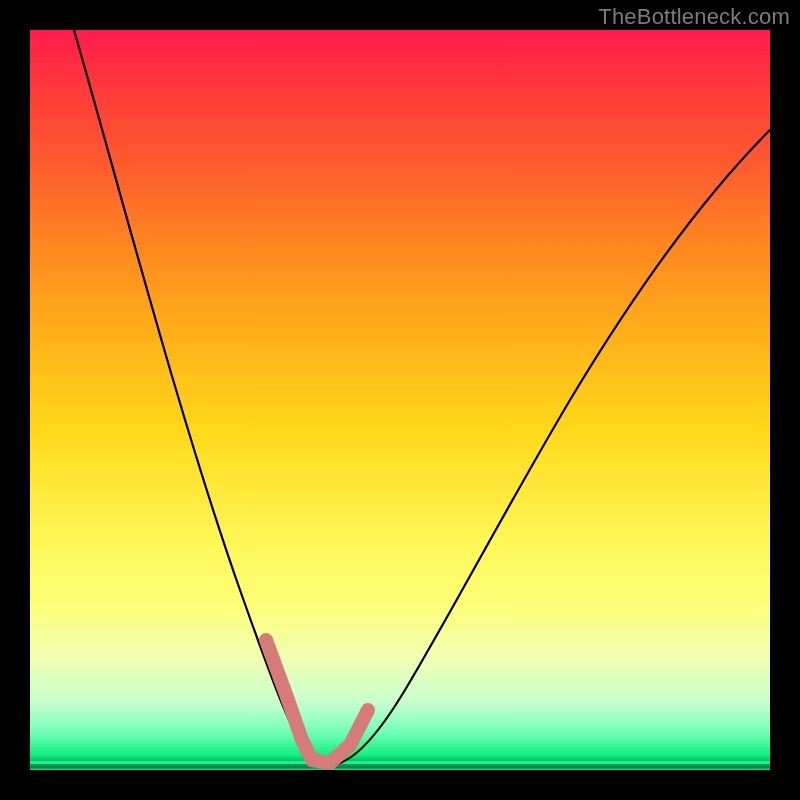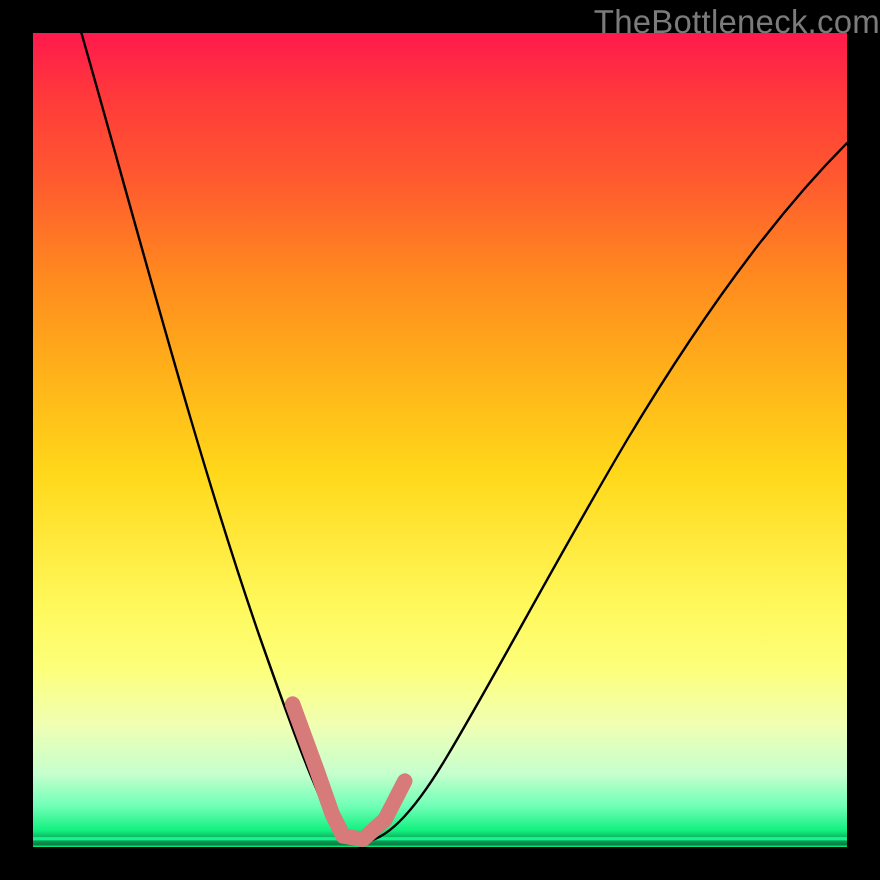--- a/index.html
+++ b/index.html
@@ -6,23 +6,23 @@
   html, body { width: 800px; height: 800px; overflow: hidden; background: #000; }
   .frame {
     position: relative;
     width: 800px;
     height: 800px;
     background: #000;
   }
   .watermark {
     position: absolute;
     top: 4px;
-    right: 0;
+    right: 10px;
     font-family: Arial, Helvetica, sans-serif;
-    font-size: 30px;
+    font-size: 22px;
     color: #7b7b7b;
     letter-spacing: 0.2px;
     z-index: 5;
   }
   .plot-area {
     position: absolute;
     left: 30px;
     top: 30px;
     width: 740px;
     height: 740px;

